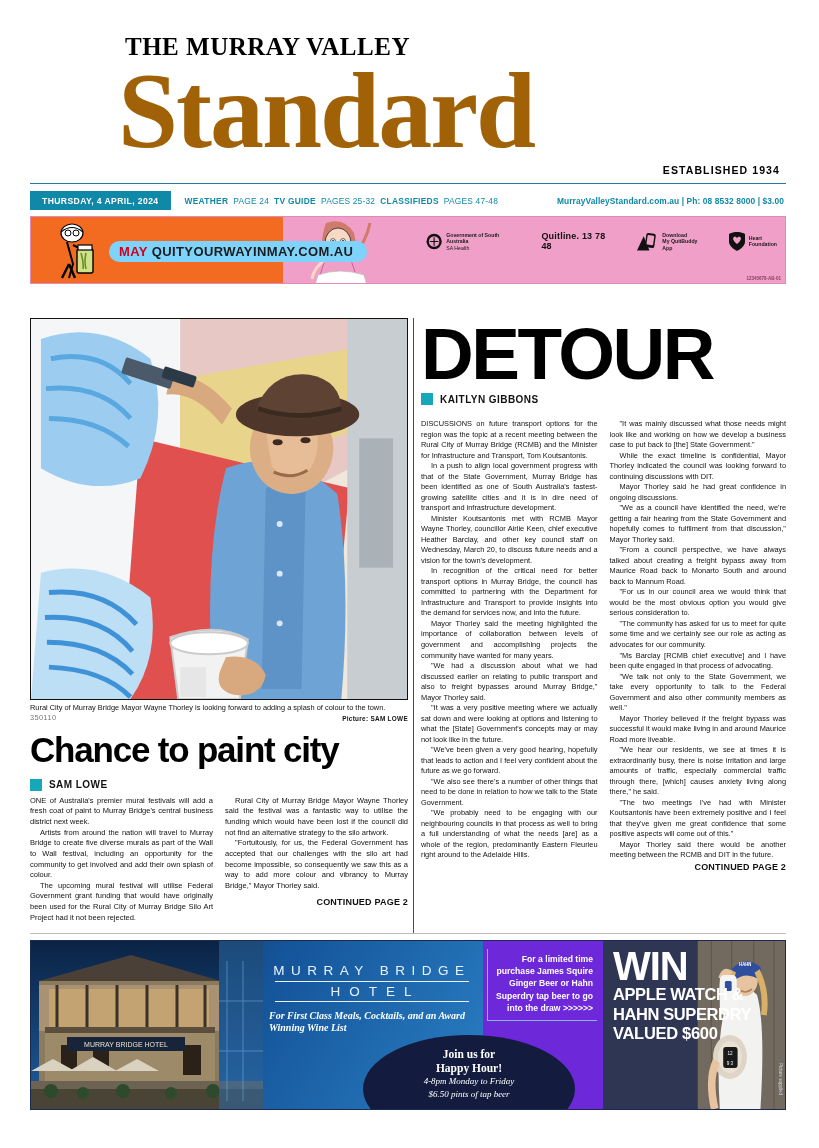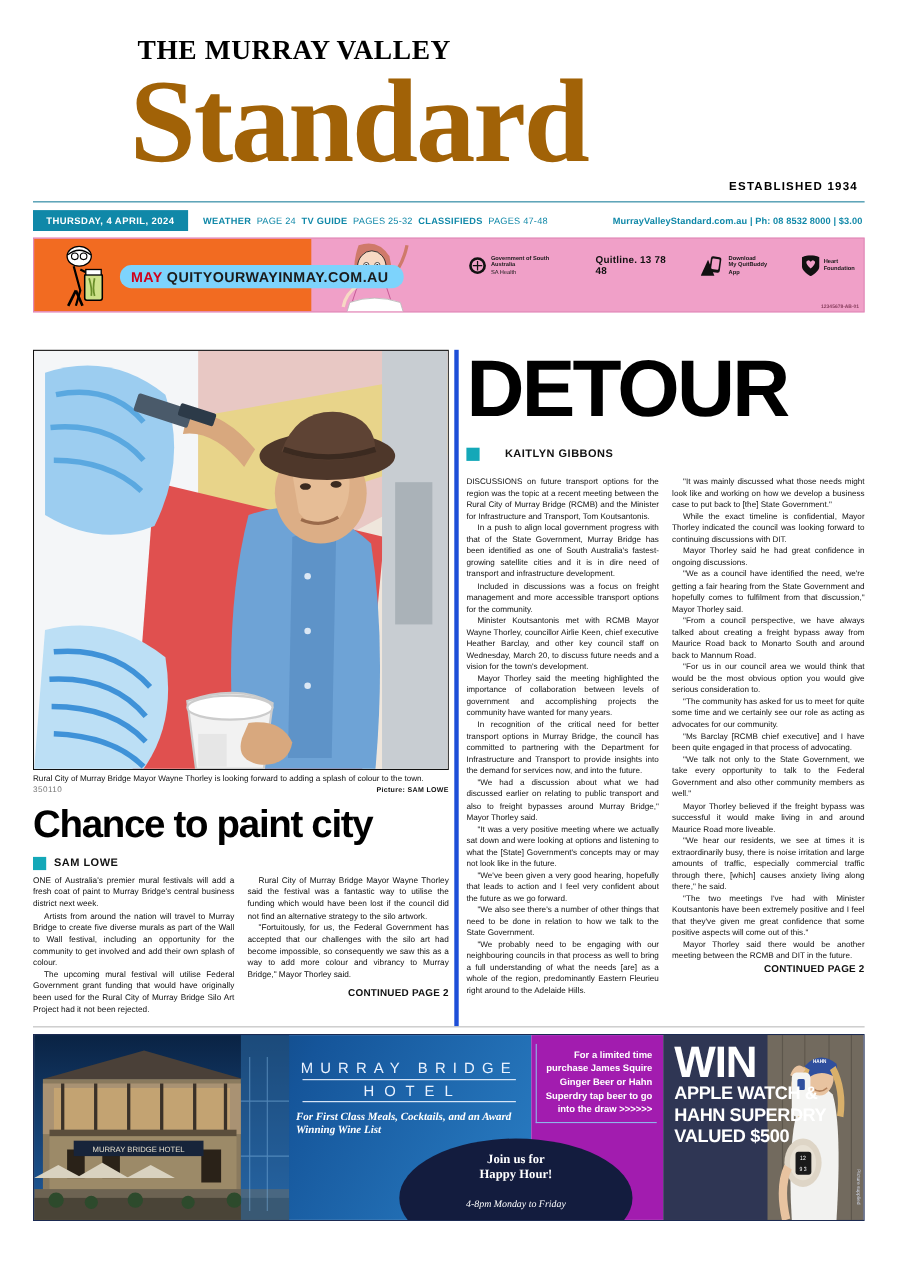--- a/index.html
+++ b/index.html
@@ -121,21 +121,21 @@
     position:absolute; right:4px; bottom:2px; font-size:4.5px; color:#8a4060; font-weight:700;
   }
 
   
   .body-area {
     position: absolute; left: 30px; right: 30px; top: 318px; height: 615px;
     display: flex;
   }
   .left-col { width: 378px; }
   .col-divider { width: 5px; }
-  .right-col { flex: 1; padding-left: 7px; border-left: 4px solid #1d4ed8; }
+  .right-col { flex: 1; padding-left: 7px; border-left: 1px solid #1d4ed8; }
 
   
   .photo-frame { width: 378px; height: 382px; border: 1px solid #111; position: relative; overflow: hidden; }
   .photo { position: absolute; inset: 0; }
   .caption {
     font-size: 7.4px; line-height: 1.35; color: #111; margin-top: 3px;
     font-family: "Liberation Sans", sans-serif;
   }
   .caption .code { color:#777; letter-spacing:.4px; }
   .caption-credit { text-align: right; font-size: 6.4px; font-weight:700; color:#111; letter-spacing:.3px; margin-top:-8px; }
@@ -172,21 +172,21 @@
     color: #000;
     margin-top: 2px;
   }
   .detour-cols {
     margin-top: 14px;
     column-count: 2; column-gap: 12px;
     font-size: 7.4px; line-height: 1.42; text-align: justify; color:#111;
   }
   .detour-cols p { text-indent: 10px; margin: 0; }
   .detour-cols p.lead { text-indent: 0; }
-  .detour-byline { display:flex; align-items:flex-start; gap:23px; margin-top: 20px; }
+  .detour-byline { display:flex; align-items:center; gap:7px; margin-top: 6px; }
 
   
   .bottomad {
     position: absolute; left: 30px; right: 30px; top: 940px; height: 170px;
     display: flex; border: 1px solid #1b2a52; overflow: hidden;
   }
   .hotel-ad { width: 452px; position: relative; background: linear-gradient(120deg,#0c2d52 0%, #15559a 48%, #2a7ec4 100%); display:flex; }
   .hotel-photo { width: 232px; position: relative; overflow:hidden; }
   .hotel-text { flex:1; position: relative; padding: 22px 8px 0 6px; color:#fff; }
   .mb-word {
@@ -203,23 +203,23 @@
     font-style: italic; font-weight: 700;
     font-size: 10px; line-height: 1.22; margin-top: 8px; color:#fff;
   }
   .happy-oval {
     position: absolute; left: 332px; bottom: -34px; width: 212px; height: 108px;
     background: #131c3e; border-radius: 50%;
     color: #fff; text-align:center; z-index: 6;
     padding-top: 13px;
   }
   .happy-t1 { font-family:"Liberation Serif", serif; font-weight:700; font-size:11.5px; line-height:1.18; }
-  .happy-t2 { font-family:"Liberation Serif", serif; font-style:italic; font-size:9px; line-height:1.3; margin-top:14px; }
-
-  .beer-ad { width: 120px; background: #a21caf; position: relative; padding: 8px 6px 0 4px; }
+  .happy-t2 { font-family:"Liberation Serif", serif; font-style:italic; font-size:9px; line-height:1.3; margin-top:1px; }
+
+  .beer-ad { width: 120px; background: #6d28d9; position: relative; padding: 8px 6px 0 4px; }
   .beer-box {
     border: 1.5px solid #8fb4e8; border-top: none; border-right: none;
     padding: 4px 4px 6px 4px;
   }
   .beer-text { color:#fff; font-size: 8.6px; font-weight:700; line-height: 1.42; text-align: right; }
 
   .win-ad { flex: 1; background: #2c3350; position: relative; overflow:hidden; }
   .win-left { position: absolute; left: 10px; top: 8px; z-index:4; color:#fff; }
   .win-big { font-size: 40px; font-weight: 700; line-height: 0.86; letter-spacing: -1px; }
   .win-l2 { font-size: 16.5px; font-weight: 700; line-height: 1.02; letter-spacing:-0.4px; margin-top:3px;}
@@ -407,24 +407,23 @@
       <div class="detour">DETOUR</div>
 
       <div class="detour-byline">
         <div class="byline-sq"></div>
         <div class="byline-name">KAITLYN GIBBONS</div>
       </div>
 
       <div class="detour-cols">
         <p class="lead">DISCUSSIONS on future transport options for the region was the topic at a recent meeting between the Rural City of Murray Bridge (RCMB) and the Minister for Infrastructure and Transport, Tom Koutsantonis.</p>
         <p>In a push to align local government progress with that of the State Government, Murray Bridge has been identified as one of South Australia's fastest-growing satellite cities and it is in dire need of transport and infrastructure development.</p>
-        <p>Included in discussions was a focus on freight management and more accessible transport options for the community.</p>
         <p>Minister Koutsantonis met with RCMB Mayor Wayne Thorley, councillor Airlie Keen, chief executive Heather Barclay, and other key council staff on Wednesday, March 20, to discuss future needs and a vision for the town's development.</p>
+        <p>In recognition of the critical need for better transport options in Murray Bridge, the council has committed to partnering with the Department for Infrastructure and Transport to provide insights into the demand for services now, and into the future.</p>
         <p>Mayor Thorley said the meeting highlighted the importance of collaboration between levels of government and accomplishing projects the community have wanted for many years.</p>
-        <p>In recognition of the critical need for better transport options in Murray Bridge, the council has committed to partnering with the Department for Infrastructure and Transport to provide insights into the demand for services now, and into the future.</p>
         <p>"We had a discussion about what we had discussed earlier on relating to public transport and also to freight bypasses around Murray Bridge," Mayor Thorley said.</p>
         <p>"It was a very positive meeting where we actually sat down and were looking at options and listening to what the [State] Government's concepts may or may not look like in the future.</p>
         <p>"We've been given a very good hearing, hopefully that leads to action and I feel very confident about the future as we go forward.</p>
         <p>"We also see there's a number of other things that need to be done in relation to how we talk to the State Government.</p>
         <p>"We probably need to be engaging with our neighbouring councils in that process as well to bring a full understanding of what the needs [are] as a whole of the region, predominantly Eastern Fleurieu right around to the Adelaide Hills.</p>
         <p>"It was mainly discussed what those needs might look like and working on how we develop a business case to put back to [the] State Government."</p>
         <p>While the exact timeline is confidential, Mayor Thorley indicated the council was looking forward to continuing discussions with DIT.</p>
         <p>Mayor Thorley said he had great confidence in ongoing discussions.</p>
         <p>"We as a council have identified the need, we're getting a fair hearing from the State Government and hopefully comes to fulfilment from that discussion," Mayor Thorley said.</p>
         <p>"From a council perspective, we have always talked about creating a freight bypass away from Maurice Road back to Monarto South and around back to Mannum Road.</p>
@@ -546,19 +545,19 @@
         <ellipse cx="150" cy="116" rx="14" ry="16" fill="#e8e1d4"></ellipse>
         <rect x="142" y="106" width="17" height="21" rx="3" fill="#1a1a1a"></rect>
         <text x="150" y="114" font-size="5.5" fill="#fff" text-anchor="middle" font-family="Liberation Sans, sans-serif">12</text>
         <text x="150" y="124" font-size="5.5" fill="#fff" text-anchor="middle" font-family="Liberation Sans, sans-serif">9  3</text>
         <path d="M134 120 q-10 18 -2 48" stroke="#e8c3a0" stroke-width="9" fill="none"></path>
       </svg>
       <div class="win-left">
         <div class="win-big">WIN</div>
         <div class="win-l2">APPLE WATCH &amp;</div>
         <div class="win-l2">HAHN SUPERDRY</div>
-        <div class="win-val">VALUED $500</div>
+        <div class="win-val">VALUED $600</div>
       </div>
       <div class="win-credit">Picture supplied</div>
     </div>
   </div>
 
 </div>
 
 </body></html>

